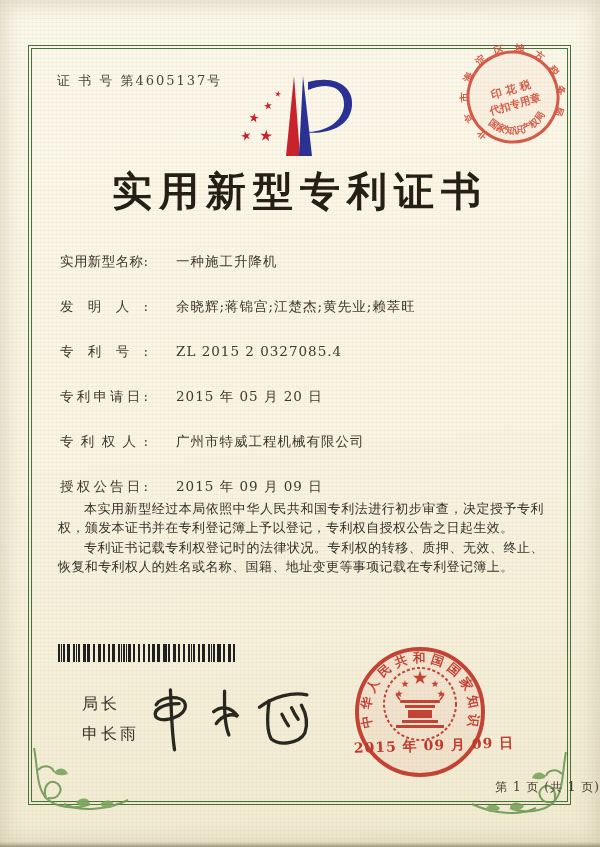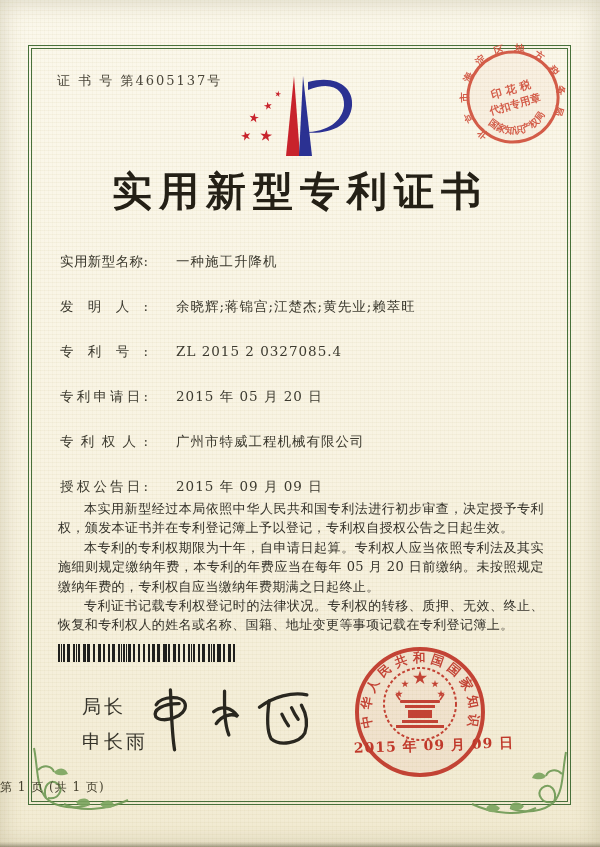--- a/index.html
+++ b/index.html
@@ -56,33 +56,33 @@
   .body-text p { margin: 0; text-indent: 2em; letter-spacing: .4px; }
 
   .barcode {
     position: absolute; left: 58px; top: 644px; width: 178px; height: 18px;
     background:
       repeating-linear-gradient(90deg, #20201e 0 2px, transparent 2px 5px),
       repeating-linear-gradient(90deg, #20201e 0 1px, transparent 1px 9px),
       repeating-linear-gradient(90deg, transparent 0 3px, #20201e 3px 4px, transparent 4px 13px);
   }
 
-  .signer { position: absolute; left: 82px; top: 694px; font-size: 19px; color: #35332a; letter-spacing: 3px; }
+  .signer { position: absolute; left: 82px; top: 694px; font-size: 16px; color: #35332a; letter-spacing: 3px; }
   .signer div { margin-bottom: 9px; }
   .signature { position: absolute; left: 142px; top: 678px; width: 210px; height: 80px; transform: rotate(-3deg); }
 
   .seal { position: absolute; left: 348px; top: 640px; width: 144px; height: 144px; opacity: .94; }
   .seal-date {
     position: absolute; left: 344px; top: 737px; width: 180px; text-align: center;
     font-size: 14px; font-weight: bold; color: #c0392b; letter-spacing: 1px;
     transform: rotate(-2deg);
   }
 
   .footer {
-    position: absolute; top: 779px; left: 0; width: 100%; text-align: left;
+    position: absolute; top: 779px; left: 0; width: 100%; text-align: right;
     font-size: 12px; color: #45412f; letter-spacing: 1px;
   }
 
   .flourish { position: absolute; width: 112px; height: 78px; opacity: .9; }
   .flourish.bl { left: 24px; top: 742px; }
   .flourish.br { left: 464px; top: 746px; transform: scaleX(-1); }
 
   svg text { font-family: "DejaVu Sans", sans-serif; }
 </style>
 </head>
@@ -146,21 +146,20 @@
     <div class="field">
       <span class="lbl">专利权人:</span><span class="val">广州市特威工程机械有限公司</span>
     </div>
     <div class="field">
       <span class="lbl">授权公告日:</span><span class="val">2015 年 09 月 09 日</span>
     </div>
   </div>
 
   <div class="body-text">
     <p>本实用新型经过本局依照中华人民共和国专利法进行初步审查，决定授予专利权，颁发本证书并在专利登记簿上予以登记，专利权自授权公告之日起生效。</p>
-    <p>本专利的专利权期限为十年，自申请日起算。专利权人应当依照专利法及其实施细则规定缴纳年费，本专利的年费应当在每年 05 月 20 日前缴纳。未按照规定缴纳年费的，专利权自应当缴纳年费期满之日起终止。</p>
     <p>专利证书记载专利权登记时的法律状况。专利权的转移、质押、无效、终止、恢复和专利权人的姓名或名称、国籍、地址变更等事项记载在专利登记簿上。</p>
   </div>
 
   <div class="barcode"></div>
 
   <div class="signer">
     <div>局长</div>
     <div>申长雨</div>
   </div>
 

